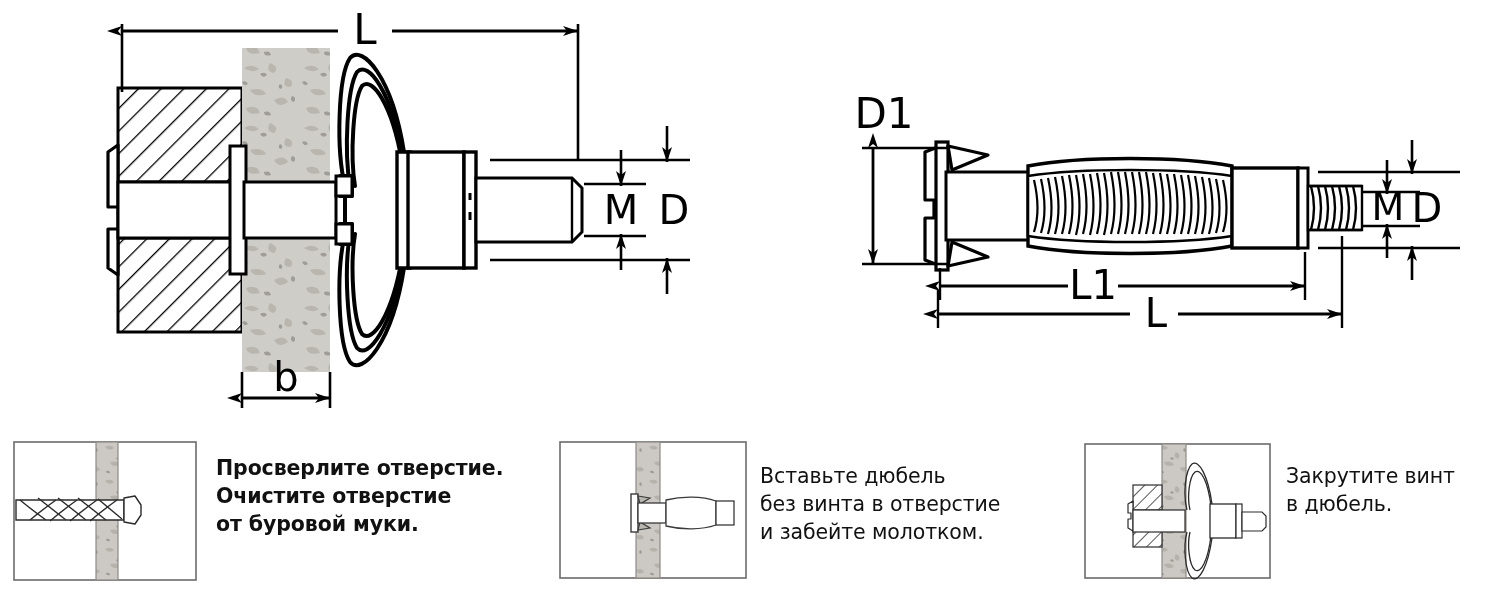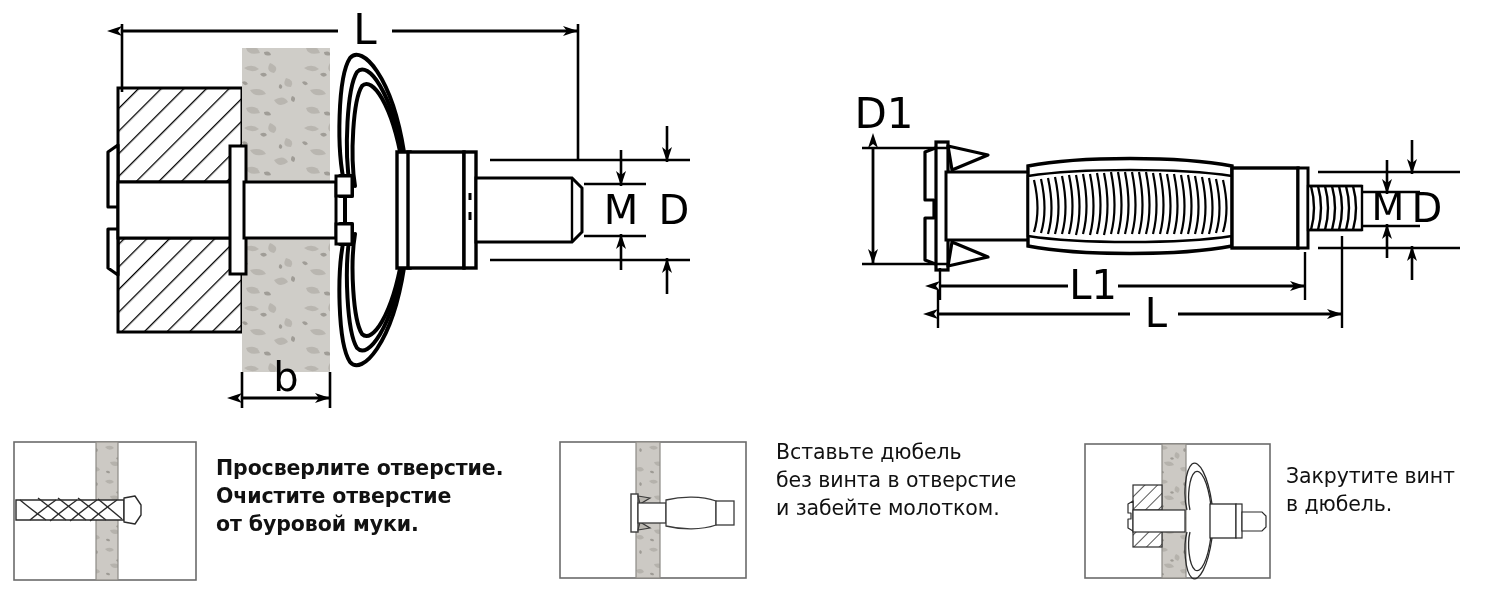--- a/index.html
+++ b/index.html
@@ -315,20 +315,20 @@
         <rect x="1236" y="504" width="6" height="34" fill="#fff" stroke="#2b2b2b" stroke-width="1.2"></rect>
         <path d="M1242 512 L1262 512 L1266 516 L1266 527 L1262 531 L1242 531 Z" fill="#fff" stroke="#2b2b2b" stroke-width="1.2"></path>
       </g>
     </g>
   </svg>
 
   <div class="instr-text" style="left:216px; top:454px; width:300px;font-weight:bold;">Просверлите отверстие.
 Очистите отверстие
 от буровой муки.</div>
 
-  <div class="instr-text" style="left:760px; top:438px; width:300px;margin-left:16px;">Вставьте дюбель
+  <div class="instr-text" style="left:760px; top:462px; width:300px;">Вставьте дюбель
 без винта в отверстие
 и забейте молотком.</div>
 
   <div class="instr-text" style="left:1286px; top:462px; width:220px;">Закрутите винт
 в дюбель.</div>
 
 </div>
 
 </body></html>

